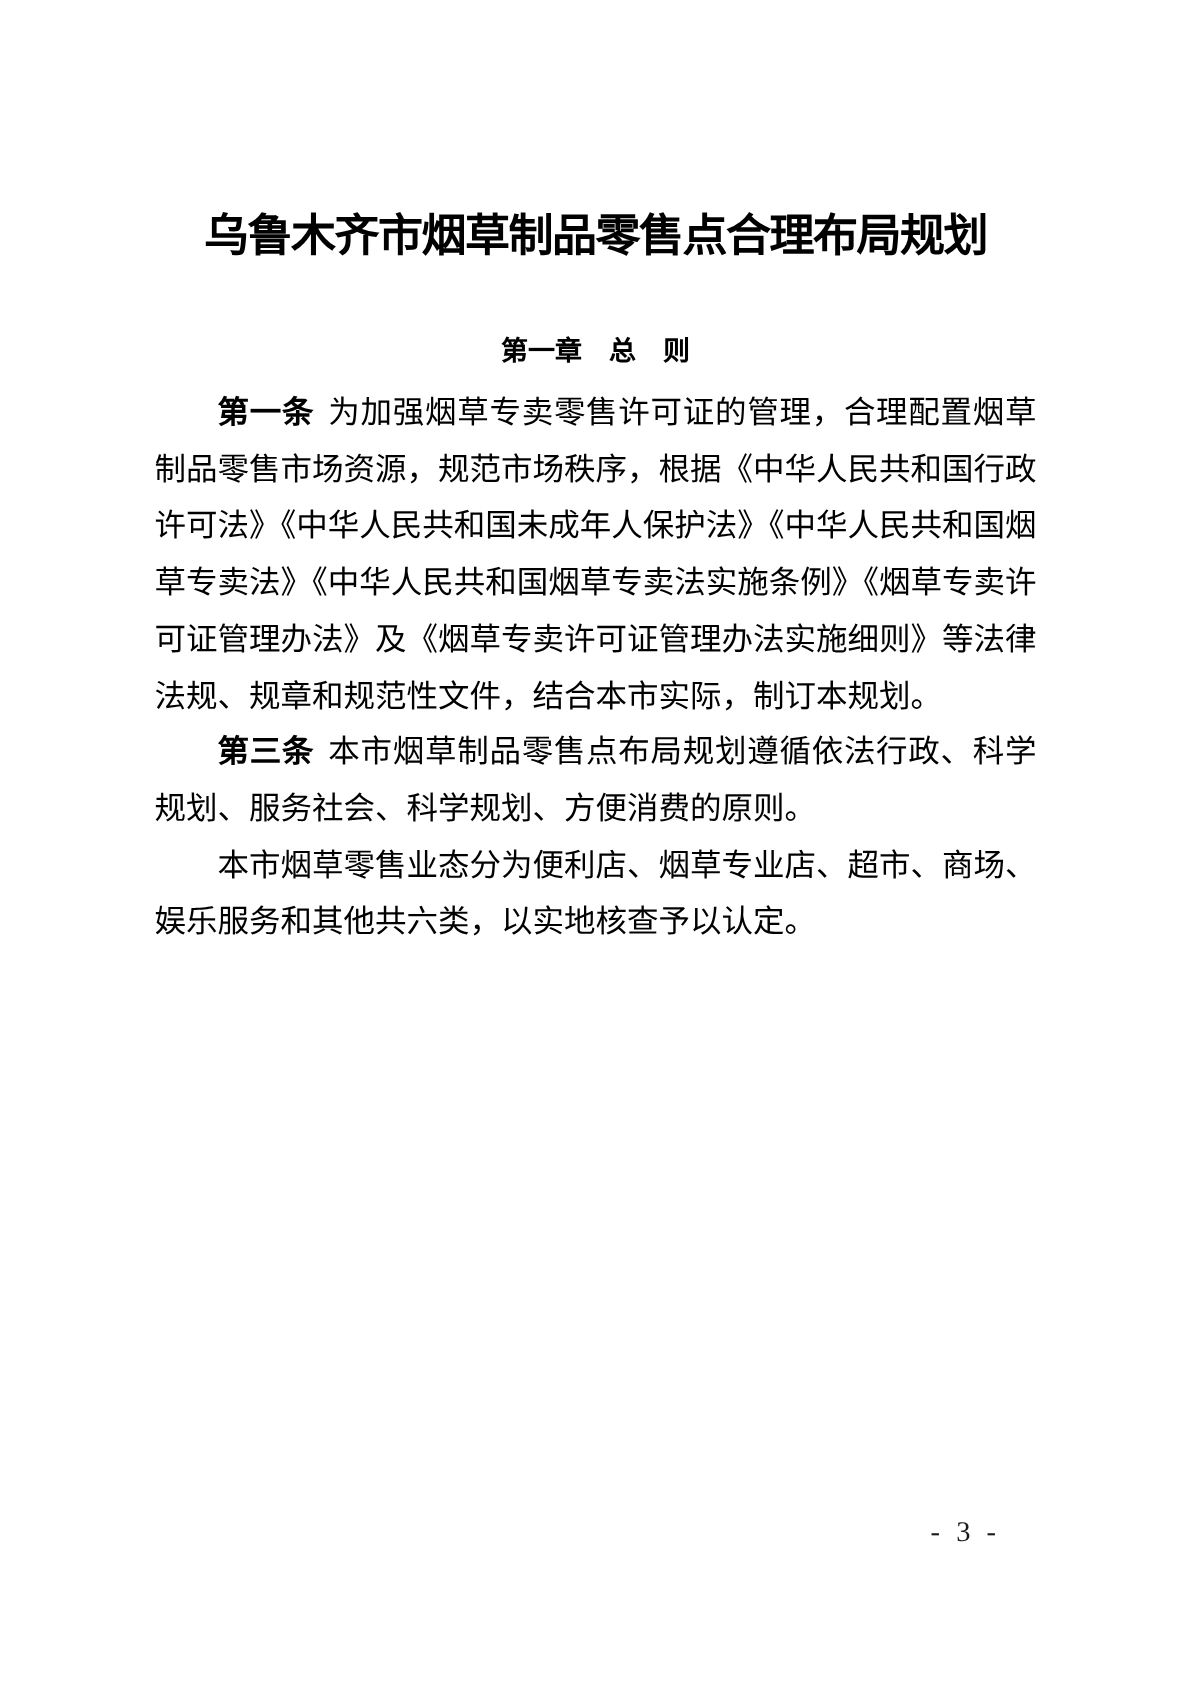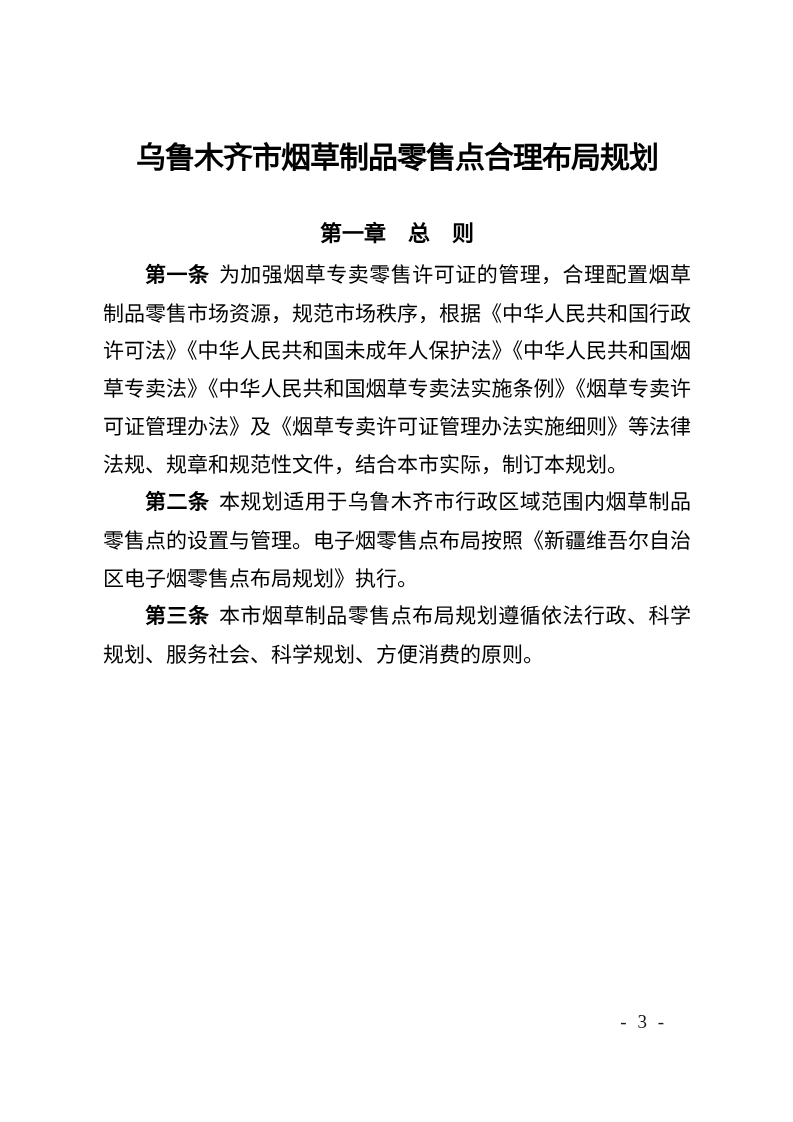--- a/index.html
+++ b/index.html
@@ -27,37 +27,37 @@
     font-size: 30px;
     line-height: 48px;
     letter-spacing: -1px;
     white-space: nowrap;
   }
   .chapter-heading {
     margin: 33px 0 0 0;
     text-align: center;
     font-family: "Liberation Sans", sans-serif;
     font-weight: 700;
-    font-size: 22px;
+    font-size: 18px;
     line-height: 38px;
   }
   .doc-body {
     margin-top: 4px;
     font-size: 21px;
     line-height: 37.7px;
     text-align: justify;
     text-justify: inter-ideograph;
   }
   .doc-body p {
     margin: 0;
     text-indent: 2em;
   }
   .article-label {
     font-weight: 700;
-    font-family: Liberation Mono, monospace;
+    font-family: Liberation Serif, serif;
     margin-right: 0.45em;
   }
   .page-footer {
     position: absolute;
     top: 1010px;
     right: 126px;
     font-size: 19px;
     line-height: 24px;
     letter-spacing: 3px;
     color: #1a1a1a;
@@ -70,24 +70,24 @@
 <div class="page">
 
   <h1 class="doc-title">乌鲁木齐市烟草制品零售点合理布局规划</h1>
 
   <h2 class="chapter-heading">第一章　总　则</h2>
 
   <div class="doc-body">
 
     <p><b class="article-label">第一条</b><span>为加强烟草专卖零售许可证的管理，合理配置烟草制品零售市场资源，规范市场秩序，根据《中华人民共和国行政许可法》《中华人民共和国未成年人保护法》《中华人民共和国烟草专卖法》《中华人民共和国烟草专卖法实施条例》《烟草专卖许可证管理办法》及《烟草专卖许可证管理办法实施细则》等法律法规、规章和规范性文件，结合本市实际，制订本规划。</span></p>
 
-    <p><b class="article-label">第二条</b><span>本规划适用于乌鲁木齐市行政区域范围内烟草制品零售点的设置与管理。电子烟零售点布局按照《新疆维吾尔自治区电子烟零售点布局规划》执行。</span></p>
 
     <p><b class="article-label">第三条</b><span>本市烟草制品零售点布局规划遵循依法行政、科学规划、服务社会、科学规划、方便消费的原则。</span></p>
 
 
+    <p><span>本市烟草零售业态分为便利店、烟草专业店、超市、商场、娱乐服务和其他共六类，以实地核查予以认定。</span></p>
 
 
   </div>
 
   <div class="page-footer">- 3 -</div>
 
 </div>
 
 </body></html>

